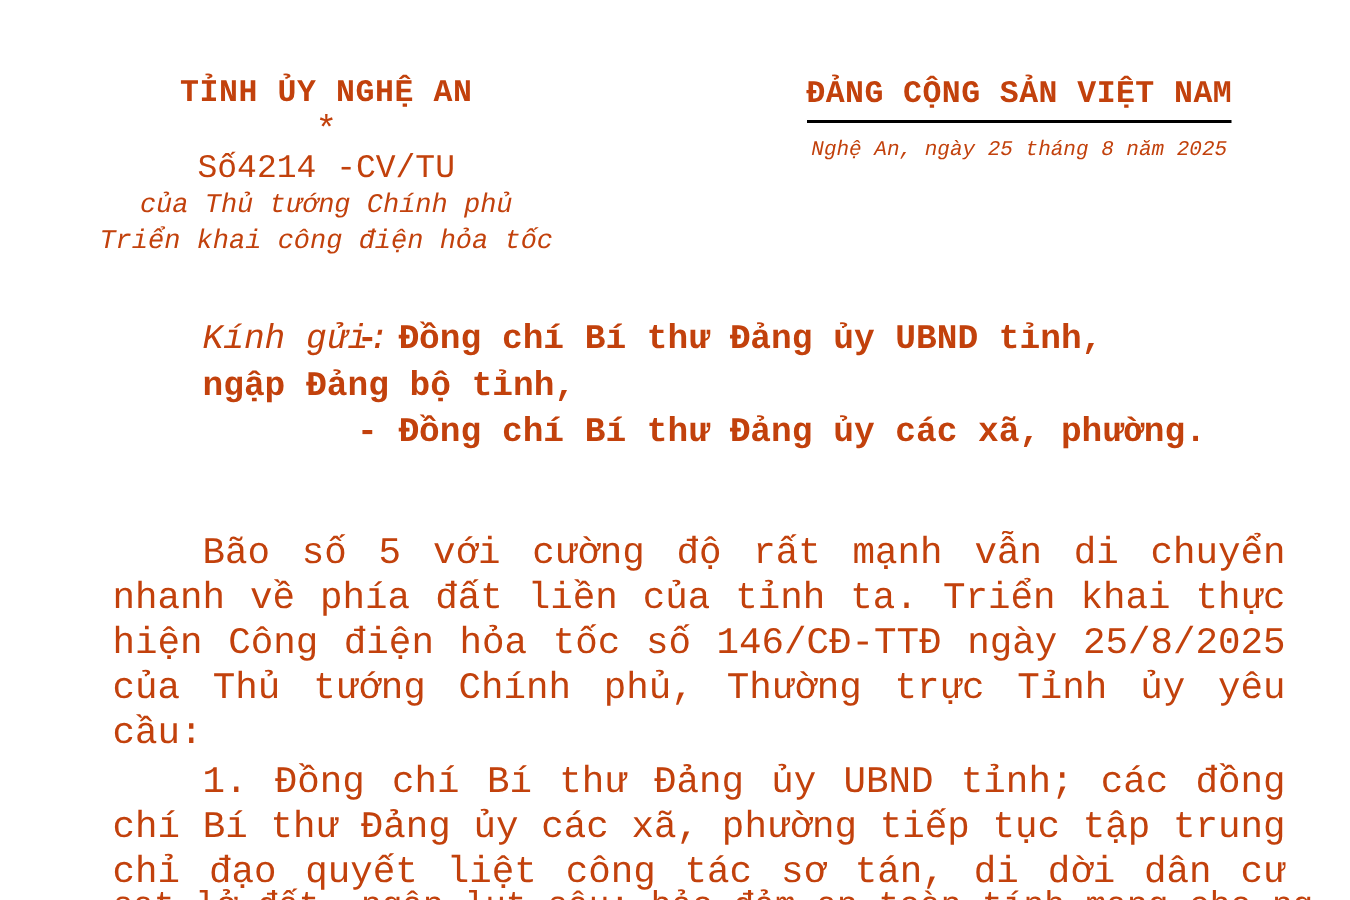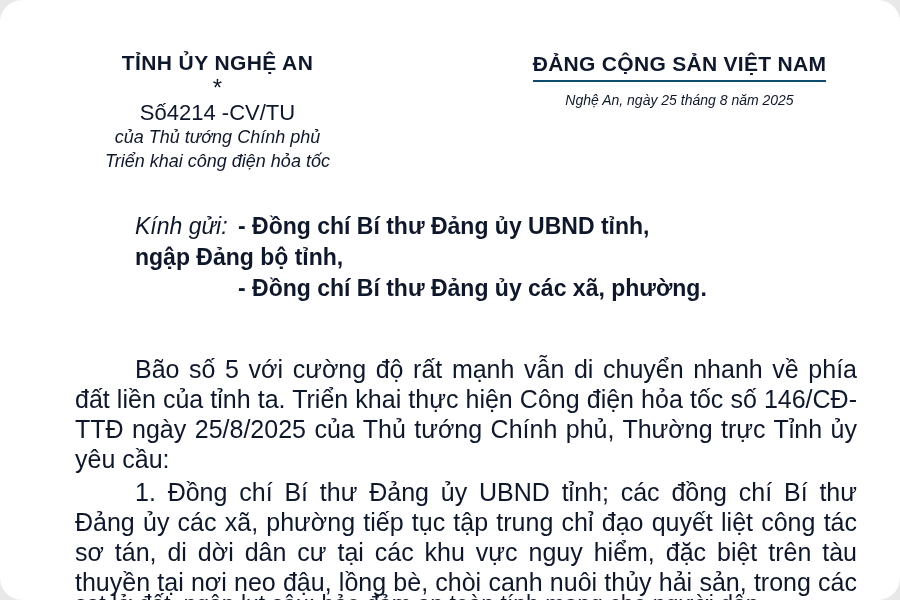--- a/index.html
+++ b/index.html
@@ -2,39 +2,38 @@
 <html><head>
 <meta charset="utf-8">
 <style>
   html, body { margin:0; padding:0; background:#e8e8e8; }
   .page {
     position:relative;
     width:900px; height:600px;
     margin:0 auto;
     background:#ffffff;
     overflow:hidden;
-    font-family:Liberation Sans, sans-serif;
-    color:#0f172a;
-    border-radius:22px;
+    font-family:Liberation Mono, monospace;
+    color:#c2410c;
   }
 
   
   .header-left { position:absolute; left:60px; top:50px; width:315px; text-align:center; }
   .org { font-size:21px; font-weight:bold; letter-spacing:0.4px; line-height:26px; }
   .star { font-size:24px; line-height:16px; margin-top:4px; }
   .doc-number { font-size:22px; line-height:26px; margin-top:4px; }
   .subject { font-style:italic; font-size:18px; line-height:22px; }
   .subject-first { margin-top:2px; }
 
   
   .header-right { position:absolute; left:492px; top:52px; width:375px; text-align:center; }
   .party {
     display:inline-block;
     font-size:21px; font-weight:bold; letter-spacing:0.3px;
-    border-bottom:2px solid #0c4a6e; padding-bottom:4px; line-height:24px;
+    border-bottom:2px solid #000000; padding-bottom:4px; line-height:24px;
   }
   .dateline { font-style:italic; font-size:14px; margin-top:6px; line-height:25px; }
 
   
   .recipients {
     position:absolute; left:135px; top:211px;
     font-size:23px; font-weight:bold; line-height:31px; white-space:nowrap;
   }
   .salutation { font-style:italic; font-weight:normal; display:inline-block; width:103px; }
   .indented { padding-left:103px; }

